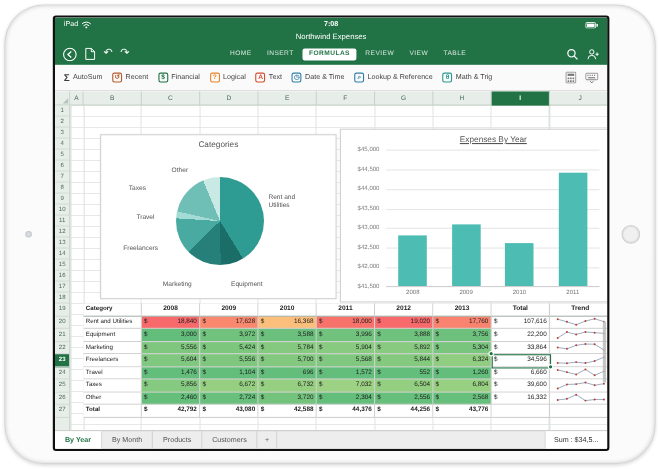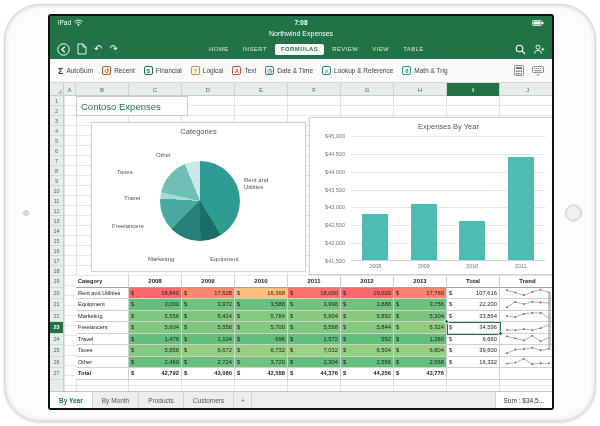--- a/index.html
+++ b/index.html
@@ -73,21 +73,21 @@
 
   .title-cell { position:absolute; left:12px; top:0; width:112px; height:20px; background:#fff;
             border:1px solid #c9c9c9; color:#217346; font-size:9.5px; display:flex; align-items:center;
             padding-left:4px; white-space:nowrap; }
 
   
   .chart-box { position:absolute; background:#fff; border:1px solid #d2d2d2; box-shadow:0 0 2px rgba(0,0,0,.08); }
   #pie-box { left:27px; top:26px; width:215px; height:150px; }
   #bar-box { left:245px; top:21px; width:245px; height:158px; }
   .chart-title { font-size:7.5px; color:#555; text-align:center; padding-top:4px; }
-  #bar-box .chart-title { padding-left:34px; }
+  #bar-box .chart-title { padding-left:34px;text-decoration:underline; }
   #pie { position:absolute; left:68px; top:38px; width:80px; height:80px; border-radius:50%; }
   .pie-label { position:absolute; font-size:6px; color:#555; line-height:1.15; }
   #bar-ylabels { position:absolute; left:0; top:18px; width:38px; height:125px; }
   .bar-ylabel { position:absolute; right:3px; font-size:5.5px; color:#777; }
   #bar-plot { position:absolute; left:41px; top:18px; width:194px; height:125px; border-bottom:1px solid #cfcfcf; }
   .gridline { position:absolute; left:0; right:0; height:1px; background:#e7e7e7; }
   .bar { position:absolute; bottom:0; width:26px; background:#4dbdb3; }
   #bar-xlabels { position:absolute; left:41px; top:145px; width:194px; height:10px; }
   .bar-xlabel { position:absolute; font-size:5.5px; color:#777; text-align:center; }
 
@@ -294,21 +294,20 @@
           <div class="row-h sel" style="top: 226px; height: 11.5px;">23</div>
           <div class="row-h" style="top: 237.5px; height: 11.5px;">24</div>
           <div class="row-h" style="top: 249px; height: 11.5px;">25</div>
           <div class="row-h" style="top: 260.5px; height: 11.5px;">26</div>
           <div class="row-h" style="top: 272px; height: 11.5px;">27</div>
         </div>
 
       <div class="cells">
         <div class="colA-line"></div>
 
-        <div class="title-cell">Contoso Expenses</div>
 
         <div class="chart-box" id="pie-box">
           <div class="chart-title">Categories</div>
           <div id="pie" style="background: conic-gradient(rgb(46, 156, 146) 0deg, rgb(46, 156, 146) 148.5deg, rgb(27, 110, 103) 148.5deg, rgb(27, 110, 103) 179.1deg, rgb(38, 127, 120) 179.1deg, rgb(38, 127, 120) 225.9deg, rgb(73, 170, 161) 225.9deg, rgb(73, 170, 161) 273.6deg, rgb(165, 219, 213) 273.6deg, rgb(165, 219, 213) 282.8deg, rgb(111, 191, 183) 282.8deg, rgb(111, 191, 183) 337.5deg, rgb(201, 233, 229) 337.5deg, rgb(201, 233, 229) 360deg);"></div>
         <div class="pie-label" style="left: 152px; top: 54px; width: 44px;">Rent and Utilities</div>
             <div class="pie-label" style="left: 118px; top: 133px; width: 60px;">Equipment</div>
             <div class="pie-label" style="left: 56px; top: 133px; width: 50px;">Marketing</div>
             <div class="pie-label" style="left: 20px; top: 100px; width: 46px;">Freelancers</div>
             <div class="pie-label" style="left: 32px; top: 72px; width: 30px;">Travel</div>
             <div class="pie-label" style="left: 25px; top: 46px; width: 30px;">Taxes</div>

